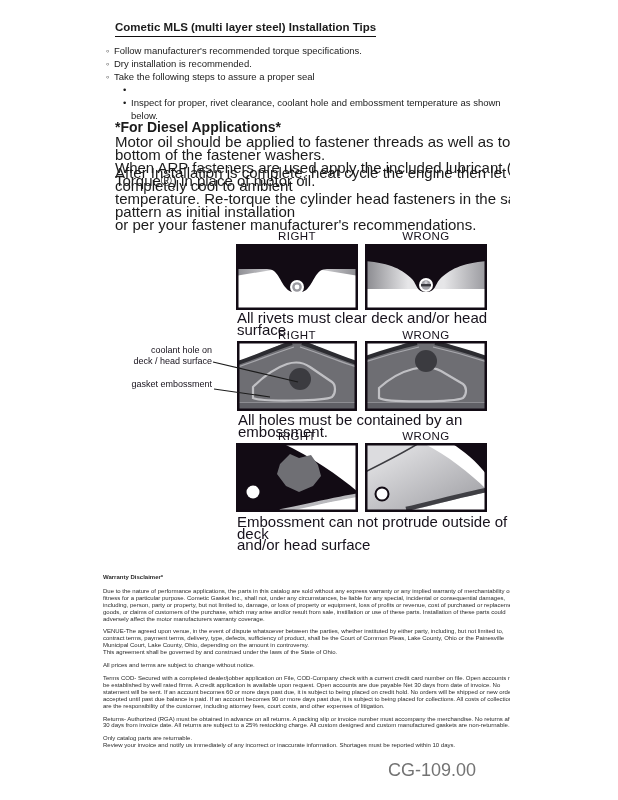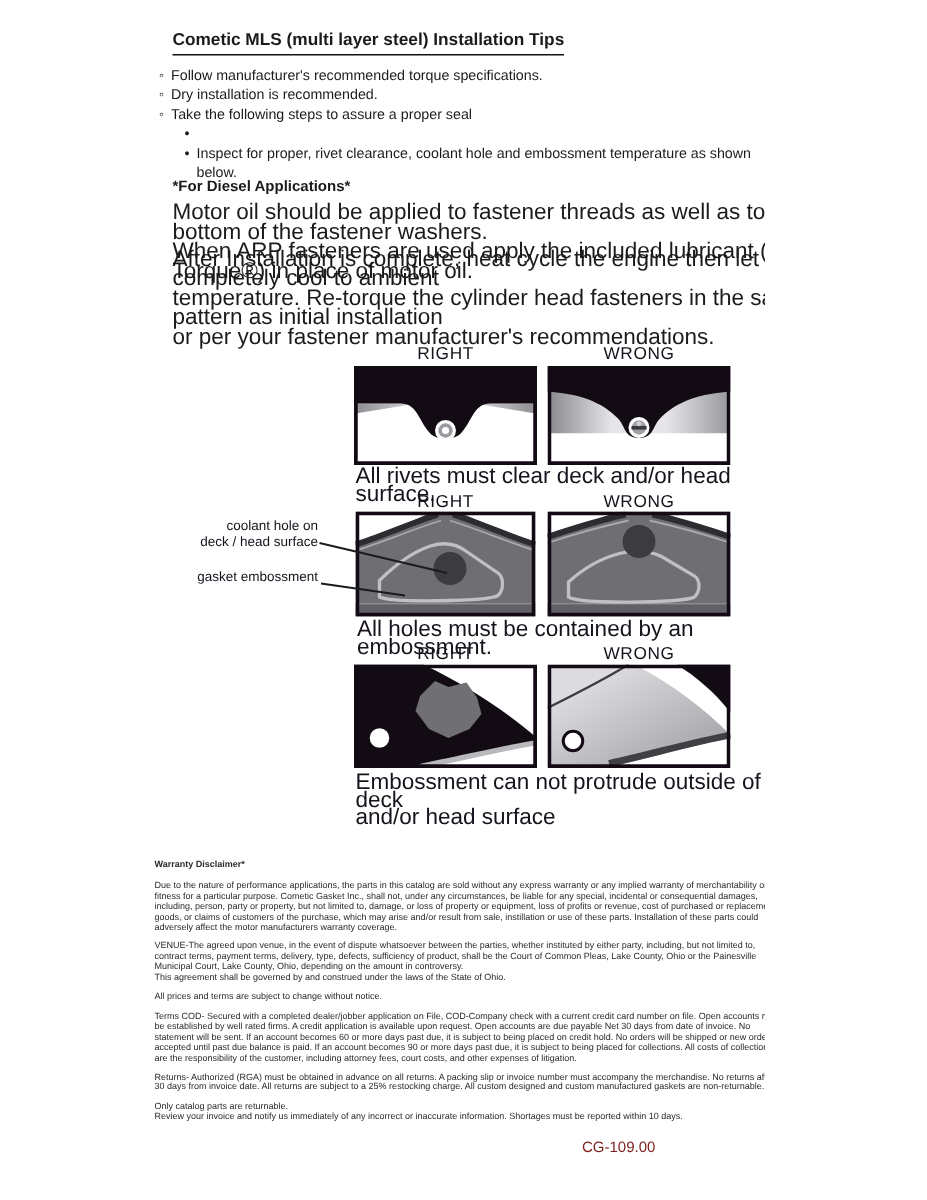--- a/index.html
+++ b/index.html
@@ -5,30 +5,30 @@
   html,body{margin:0;padding:0;background:#ffffff;}
   #page{position:relative;width:510px;height:800px;background:#ffffff;overflow:hidden;
         font-family:Liberation Sans, sans-serif;color:#1b1b1b;}
   .pre{white-space:pre-line;}
   .abs{position:absolute;}
   .title{font-size:11.5px;font-weight:bold;border-bottom:1.6px solid #111;padding-bottom:3px;}
   .bullets{font-size:9.5px;line-height:13px;}
   .b-row{display:flex;}
   .b-marker{width:8px;flex:0 0 8px;text-align:left;}
   .b-sub{margin-left:17px;}
-  .h2{font-size:10px;font-weight:bold;}
+  .h2{font-size:14px;font-weight:bold;}
   .para{font-size:15px;line-height:13px;width:450px;}
   .rw-label{font-size:11.5px;letter-spacing:.4px;text-align:center;width:122px;color:#17121c;}
   .caption{font-size:15px;line-height:11.5px;color:#17121c;}
   .annot{font-size:9px;line-height:11px;text-align:right;width:112px;color:#17121c;}
   .diag{position:absolute;display:block;}
   .legal{font-size:6px;line-height:6.9px;width:462px;color:#2a2a2a;}
   .legal p{margin:0 0 6px 0;}
   .legal .lh{font-weight:bold;margin-bottom:7px;}
-  .partnum{font-size:10px;color:#7f1d1d;}
+  .partnum{font-size:18px;color:#737373;}
   svg{display:block;}
 </style>
 </head>
 <body>
 
 <div id="page">
 
   <div class="abs title" style="left:115px;top:21px;">Cometic MLS (multi layer steel) Installation Tips</div>
 
   <div class="abs bullets" style="left:106px;top:44px;">

